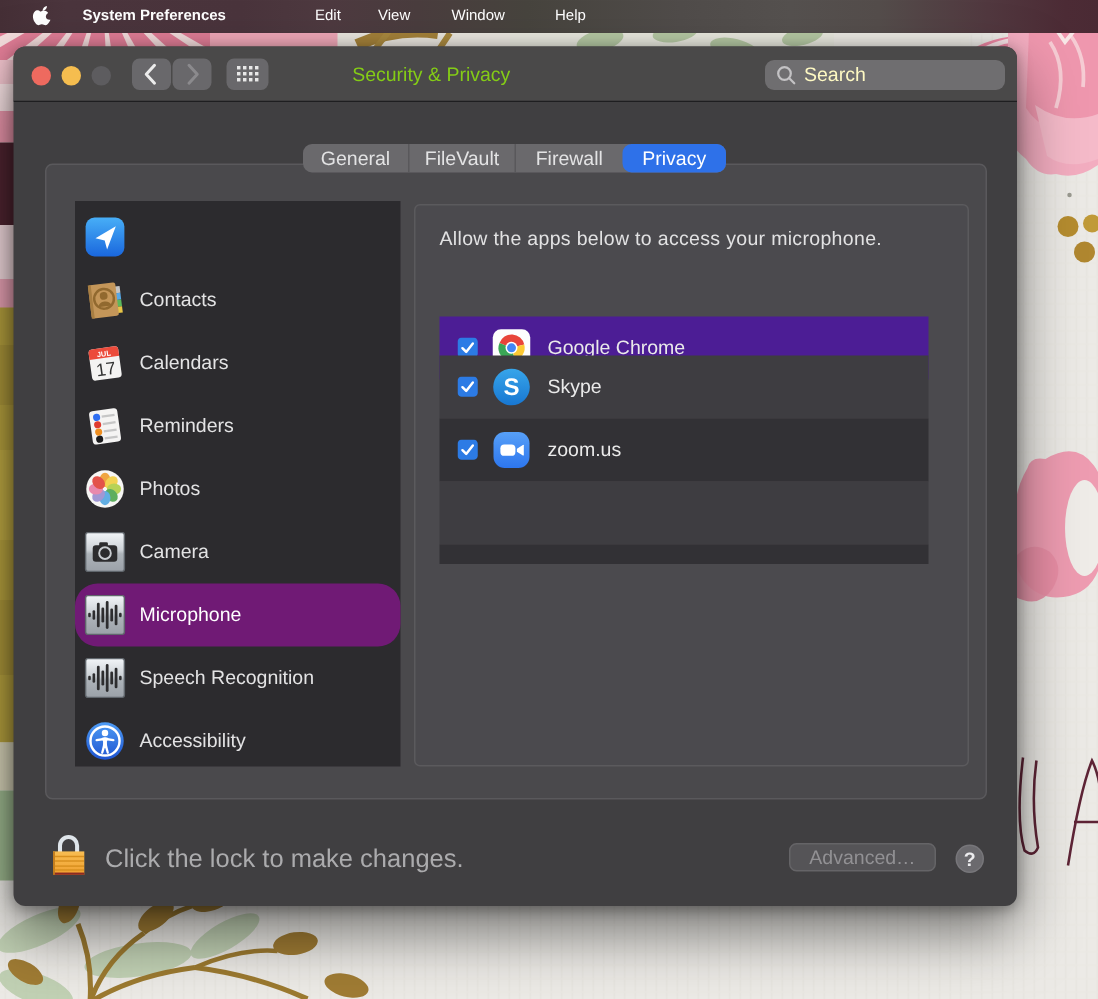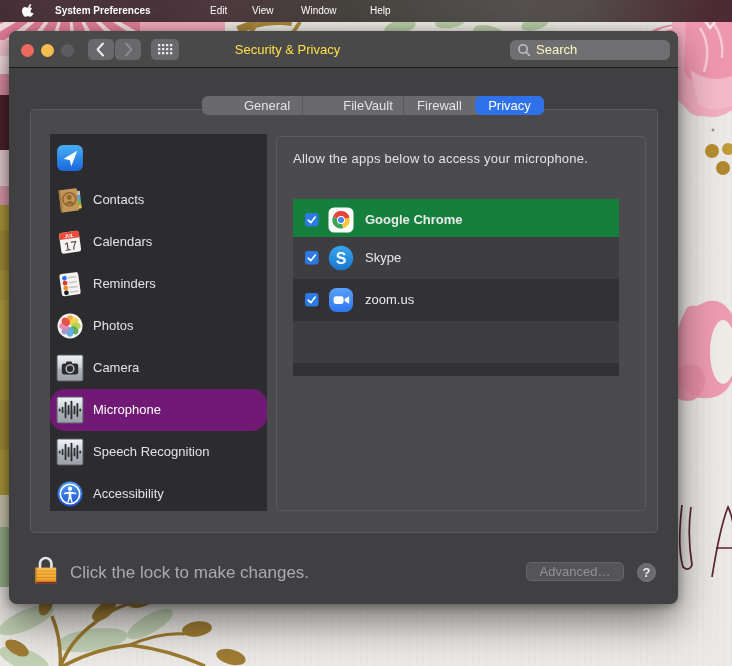--- a/index.html
+++ b/index.html
@@ -7,26 +7,26 @@
 #wall{position:absolute;left:0;top:0;}
 #menubar{position:absolute;left:0;top:0;width:732px;height:22px;
 background:linear-gradient(90deg,#452f36 0%,#4b353d 6%,#4a343c 22%,#4e3a40 30%,#4a3d3e 38%,#47443e 48%,#504c4a 62%,#55514f 72%,#544d4b 80%,#51383f 90%,#4c2b35 97%,#4a2a34 100%);
 color:#fff;font-size:10px;}
 #menubar .it{position:absolute;top:0;height:22px;line-height:22px;}
 #win{position:absolute;left:9px;top:31px;width:669px;height:573px;border-radius:6px;
 background:#403f41;box-shadow:0 18px 40px rgba(0,0,0,.5),0 2px 10px rgba(0,0,0,.35);border-radius:8px;}
 #titlebar{position:absolute;left:0;top:0;width:669px;height:37px;background:#4a4949;border-radius:8px 8px 0 0;border-bottom:1px solid #1e1e20;box-sizing:border-box;}
 .light{position:absolute;top:12.5px;width:13px;height:13px;border-radius:50%;}
 .tbtn{position:absolute;top:8px;height:21px;background:#69686b;border-radius:5px;}
-#wtitle{position:absolute;top:0;left:0;width:557px;height:37px;line-height:37px;text-align:center;color:#fde047;font-size:13px;}
+#wtitle{position:absolute;top:0;left:0;width:557px;height:37px;line-height:37px;text-align:center;color:#84cc16;font-size:13px;}
 #search{position:absolute;left:501px;top:9px;width:160px;height:20px;background:#6f6e70;border-radius:6px;box-sizing:border-box;}
 #search span{position:absolute;left:26px;top:0;line-height:20px;color:#fef9c3;font-size:13px;}
 #tabs{position:absolute;left:193px;top:64.5px;height:19px;display:flex;background:#6a696c;border-radius:6px;z-index:5;}
 .tab{height:19px;line-height:19px;font-size:13px;color:#e3e3e4;text-align:center;position:relative;}
-.tab.sep{border-right:1px solid #59585b;margin-left:30px;}
+.tab.sep{border-right:1px solid #59585b;}
 .tab.sel{background:#2e71e9;border-radius:6px;color:#fff;}
 #gbox{position:absolute;left:21px;top:78px;width:628px;height:424px;background:#4a494c;border:1px solid #5a595c;border-radius:5px;box-sizing:border-box;}
 #sidebar{position:absolute;left:41px;top:103px;width:217px;height:377px;background:#2c2b2e;}
 .srow{position:absolute;left:0;width:217px;height:42px;}
 .srow .ic{position:absolute;left:6px;top:7px;width:28px;height:28px;}
 .srow .tx{position:absolute;left:43px;top:0;line-height:42px;font-size:13px;color:#e3e3e4;white-space:nowrap;}
 .srow.sel{background:#701a75;border-radius:15px;}
 #rpanel{position:absolute;left:267px;top:105px;width:370px;height:375px;background:#4b4a4e;border:1px solid #5b5a5d;border-radius:4px;box-sizing:border-box;padding-left:44px;}
 #rhead{position:absolute;left:16px;top:14px;font-size:13px;letter-spacing:0.22px;color:#e2e2e3;}
 #applist{position:absolute;left:16px;top:58px;width:326px;height:181px;}
@@ -345,21 +345,21 @@
         <circle cx="13" cy="13" r="9" fill="none" stroke="#fff" stroke-width="1.5"></circle>
         <circle cx="13" cy="8.1" r="2" fill="#fff"></circle>
         <path d="M13 10.7c-.8 0-1.3.35-2.3.55l-3 .55c-.95.2-.75 1.5.25 1.38l3.3-.42c.3 0 .55.22.55.52v1.1c0 .8-.12 1.6-.32 2.38l-.85 3.2c-.28 1 .98 1.38 1.3.4l.93-3.1h.28l.93 3.1c.3 1 1.56.6 1.3-.4l-.85-3.2c-.2-.78-.32-1.58-.32-2.38v-1.1c0-.3.25-.52.55-.52l3.3.42c1 .12 1.2-1.18.25-1.38l-3-.55c-1-.2-1.5-.55-2.3-.55z" fill="#fff"></path>
       </svg>
       <span class="tx">Accessibility</span>
     </div>
   </div>
   <div id="rpanel">
     <div id="rhead">Allow the apps below to access your microphone.</div>
     <div id="applist">
-      <div class="arow" style="top:4px;background:#15803d;font-weight:bold;">
+      <div class="arow" style="top:16px;background:#4c1d95;">
         <svg class="cb" viewBox="0 0 14 14">
               <rect width="14" height="14" rx="3" fill="#2c7be5"></rect>
               <path d="M3.4 7.4 L6 10 L10.6 4.2" fill="none" stroke="#fff" stroke-width="1.7" stroke-linecap="round" stroke-linejoin="round"></path>
             </svg>
         <svg class="aic" viewBox="0 0 26 26">
           <rect x="0.5" y="0.5" width="25" height="25" rx="5.5" fill="#fdfdfd"></rect>
           <path d="M13 12.9 L5.0 9.7 A8.6 8.6 0 0 1 21.5 10.7 Z" fill="#e8443a"></path>
           <path d="M13 12.9 L5.0 9.7 A8.6 8.6 0 0 0 15.4 21.2 Z" fill="#3aa757"></path>
           <path d="M13 12.9 L15.4 21.2 A8.6 8.6 0 0 0 21.5 10.7 Z" fill="#fcc934"></path>
           <circle cx="13" cy="12.9" r="4.0" fill="#fff"></circle>

